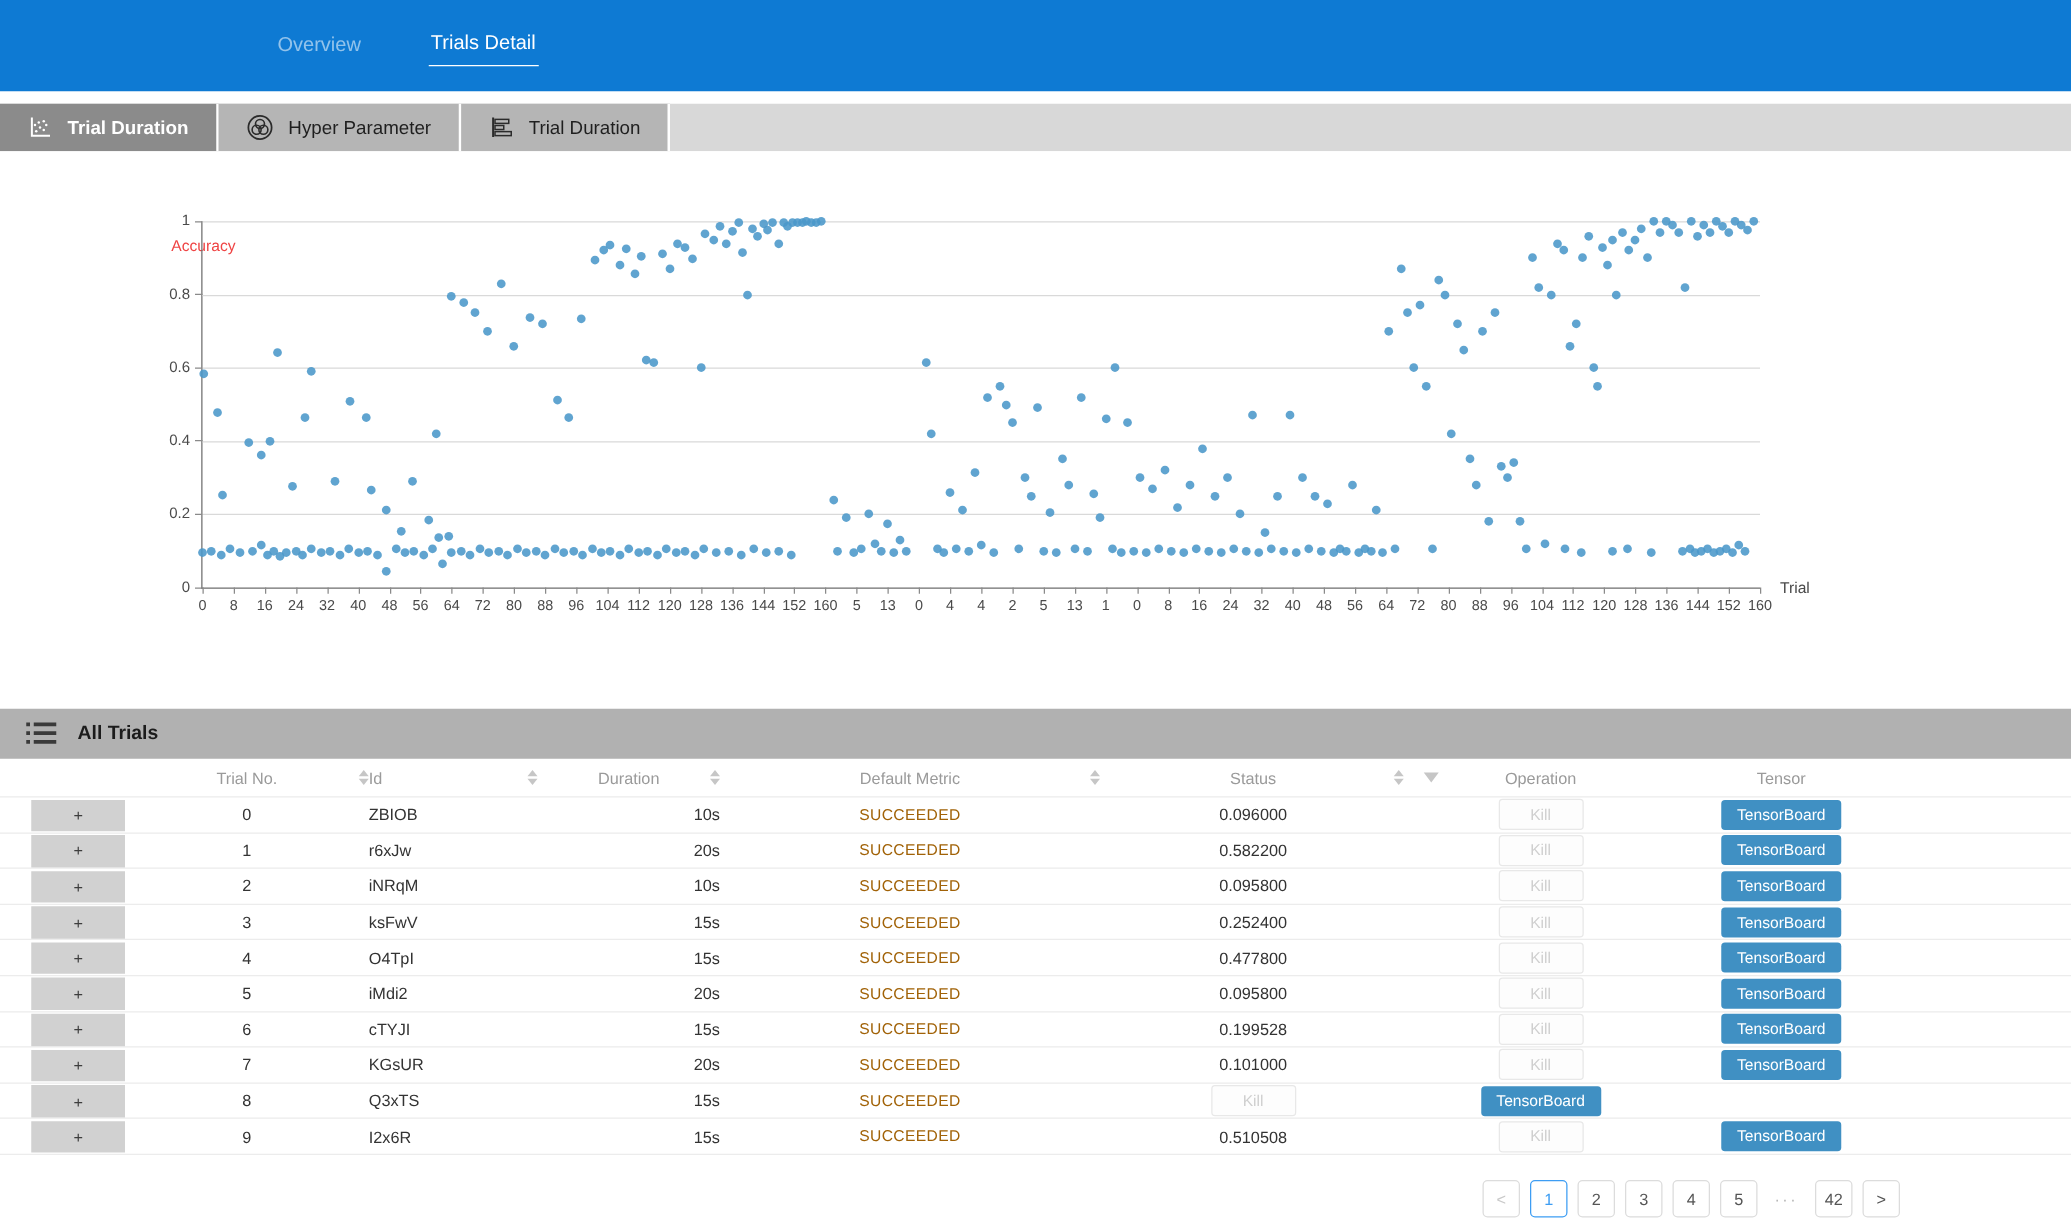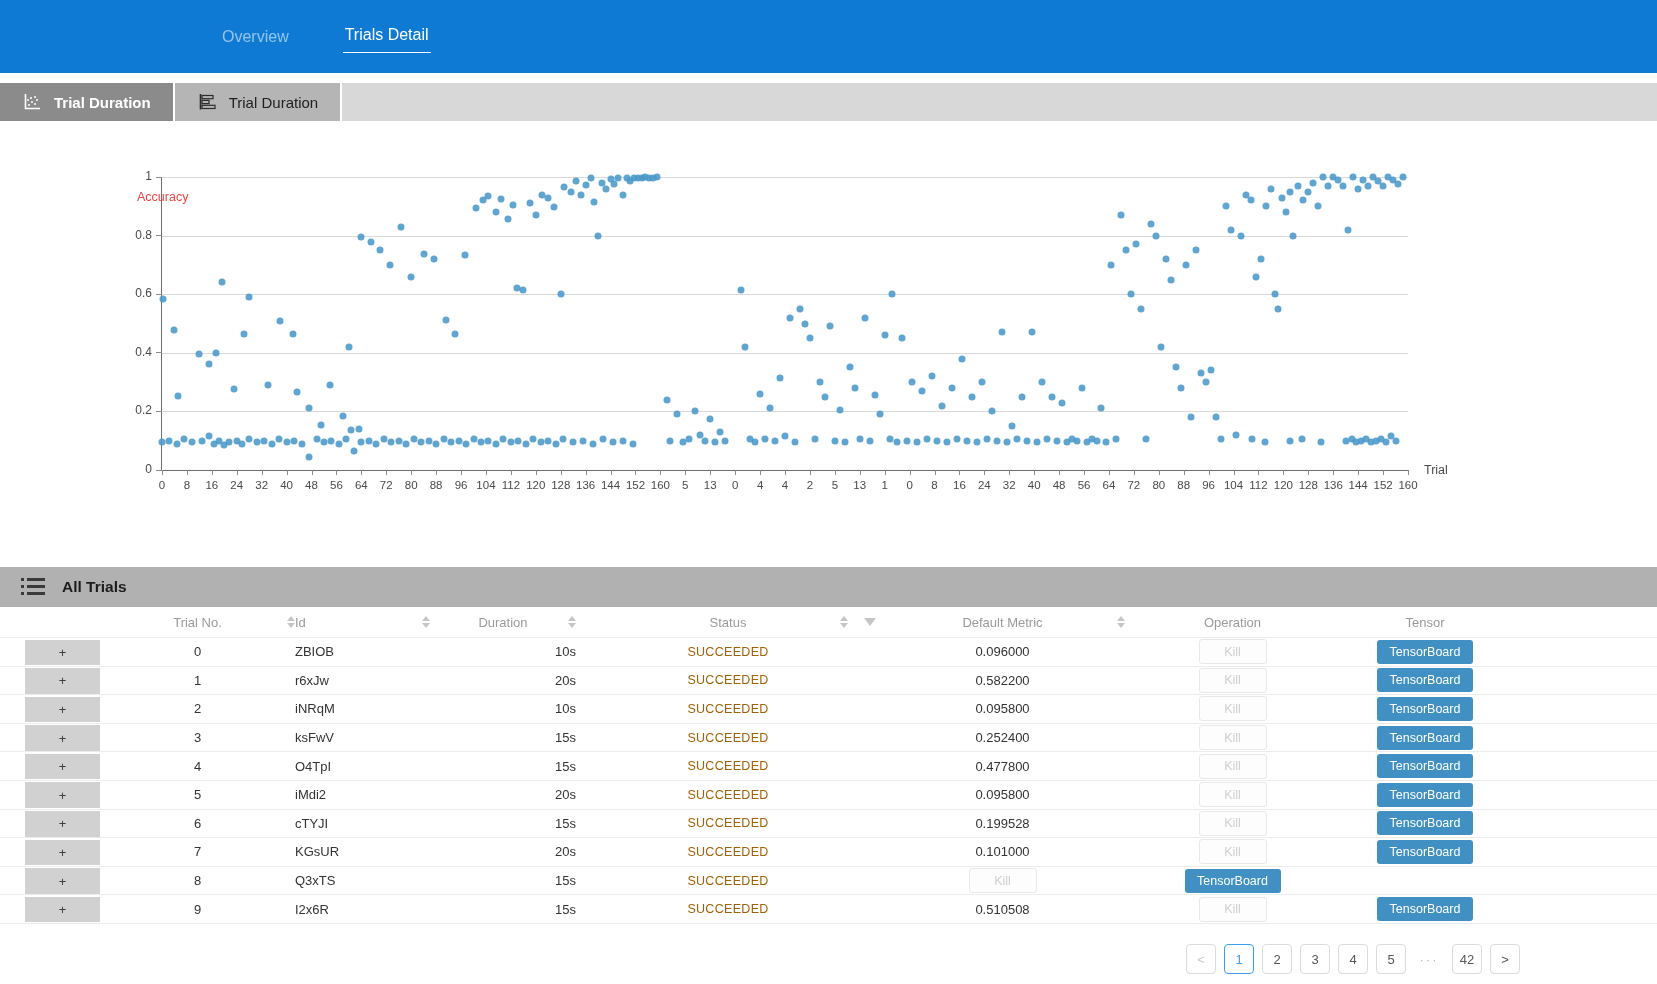--- a/index.html
+++ b/index.html
@@ -87,20 +87,29 @@
             <circle cx="7" cy="13" r="1"></circle>
             <circle cx="10" cy="10" r="1"></circle>
             <circle cx="13" cy="12" r="1"></circle>
             <circle cx="9" cy="6" r="1"></circle>
             <circle cx="13" cy="5" r="1"></circle>
             <circle cx="15" cy="8" r="1"></circle>
             <circle cx="6" cy="8" r="1"></circle>
           </g>
       </svg>
       <span>Trial Duration</span>
+    </div>
+    <div class="subtab">
+      <svg width="22" height="22" viewBox="0 0 22 22">
+        <circle cx="11" cy="11" r="9.3" stroke="#2b2b2b" stroke-width="1.4" fill="none"></circle>
+        <circle cx="11" cy="8.2" r="3.6" stroke="#2b2b2b" stroke-width="1.3" fill="none"></circle>
+        <circle cx="8.3" cy="12.8" r="3.6" stroke="#2b2b2b" stroke-width="1.3" fill="none"></circle>
+        <circle cx="13.7" cy="12.8" r="3.6" stroke="#2b2b2b" stroke-width="1.3" fill="none"></circle>
+      </svg>
+      <span>Hyper Parameter</span>
     </div>
     <div class="subtab">
       <svg width="20" height="20" viewBox="0 0 20 20">
         <path d="M3.5 2 V17.5" stroke="#2b2b2b" stroke-width="1.6" fill="none"></path>
         <rect x="5" y="3.5" width="11" height="3.2" stroke="#2b2b2b" stroke-width="1.2" fill="none"></rect>
         <rect x="5" y="8.4" width="7" height="3.2" stroke="#2b2b2b" stroke-width="1.2" fill="none"></rect>
         <rect x="5" y="13.3" width="13" height="3.2" stroke="#2b2b2b" stroke-width="1.2" fill="none"></rect>
       </svg>
       <span>Trial Duration</span>
     </div>
@@ -562,34 +571,34 @@
           <i class="dn"></i>
         </span>
     </div>
     <div class="hc">
       <span>Duration</span>
       <span class="sort">
           <i class="up"></i>
           <i class="dn"></i>
         </span>
     </div>
+    <div class="hc">
+      <span>Default Metric</span>
+      <span class="sort">
+          <i class="up"></i>
+          <i class="dn"></i>
+        </span>
+    </div>
     <div class="hc" style="width:240px;margin:0 auto;">
       <span>Status</span>
       <span class="sort">
           <i class="up"></i>
           <i class="dn"></i>
         </span>
       <span class="funnel"></span>
-    </div>
-    <div class="hc">
-      <span>Default Metric</span>
-      <span class="sort">
-          <i class="up"></i>
-          <i class="dn"></i>
-        </span>
     </div>
     <div class="hc">
       <span>Operation</span>
     </div>
     <div class="hc">
       <span>Tensor</span>
     </div>
     <div></div>
   </div>
 

